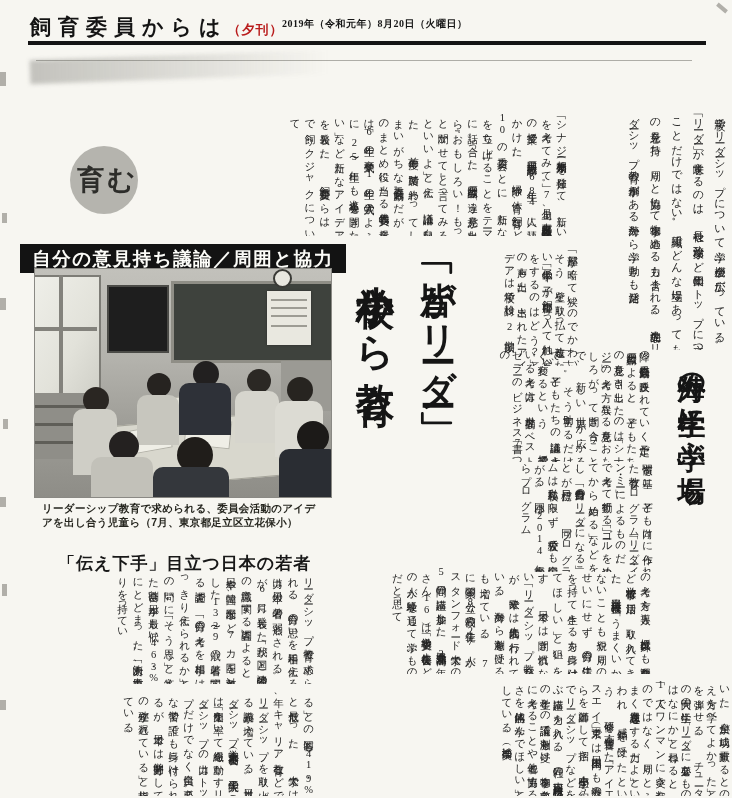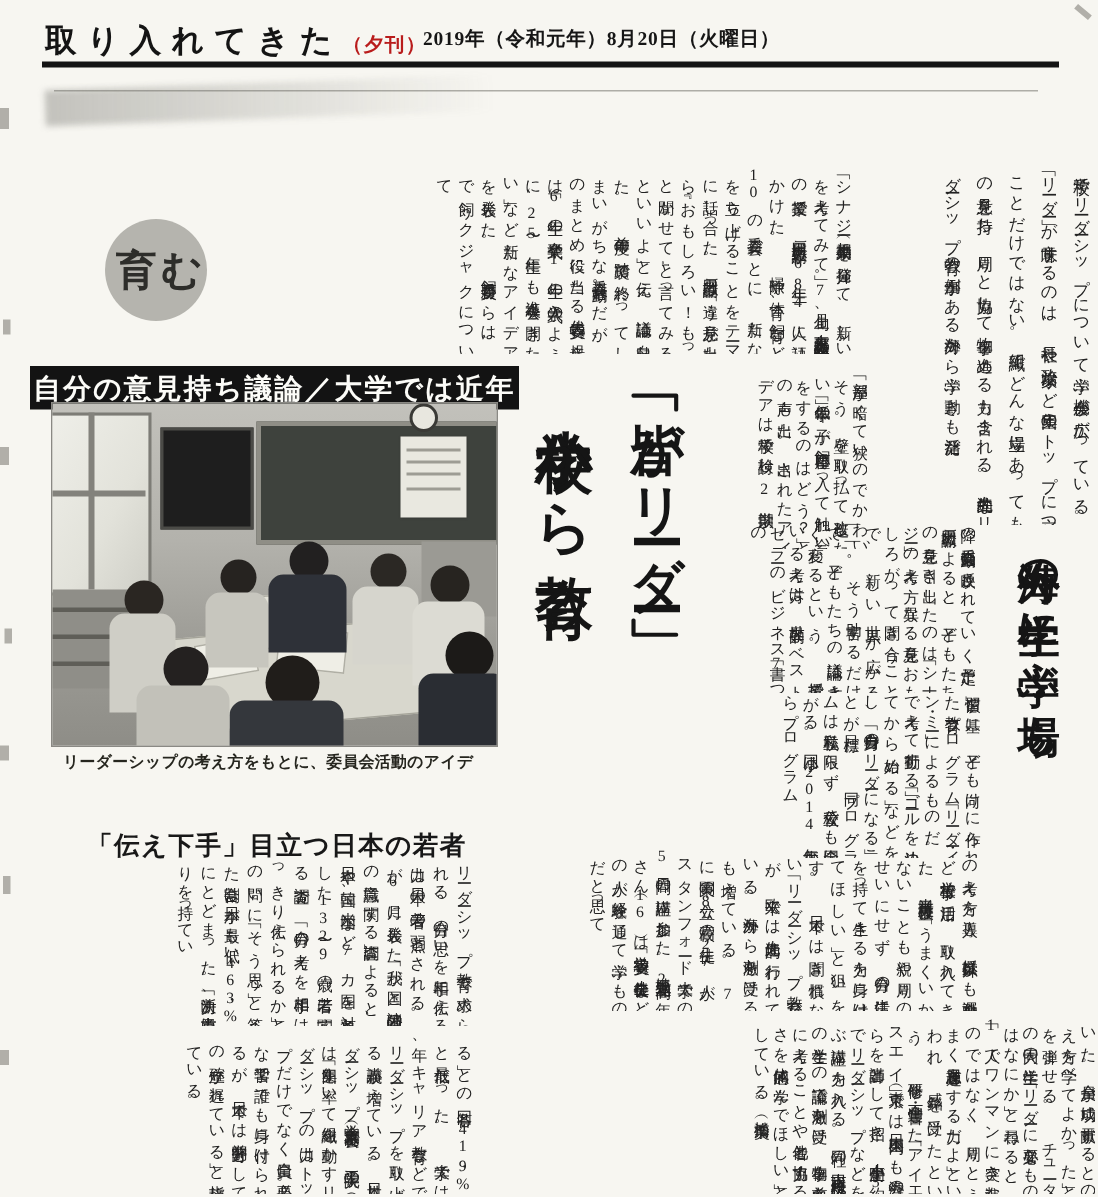--- a/index.html
+++ b/index.html
@@ -12,21 +12,21 @@
   
   .vtext{
     position:absolute;writing-mode:vertical-rl;text-orientation:upright;
     overflow:hidden;color:#222;text-align:justify;
     font-family:"Liberation Serif","DejaVu Serif",serif;
     letter-spacing:0.5px;
   }
   .body-col{font-size:10.5px;}
   .masthead-title{font-size:21px;font-weight:bold;letter-spacing:7px;color:#141414;}
   .masthead-edition{font-size:13px;font-weight:bold;letter-spacing:1px;color:#b91c1c;}
-  .masthead-date{font-size:13px;font-weight:bold;letter-spacing:0.5px;color:#161616;}
+  .masthead-date{font-size:10px;font-weight:bold;letter-spacing:0.5px;color:#161616;}
   .rule{background:#141414;}
   .banner{
     background:#131313;color:#fcfcf8;display:flex;align-items:center;justify-content:center;
     font-family:"Liberation Sans","DejaVu Sans",sans-serif;
     font-weight:bold;font-size:18.5px;letter-spacing:1.5px;white-space:nowrap;
   }
   .badge{
     border-radius:50%;background:#b5b4ae;display:flex;align-items:center;justify-content:center;
     font-weight:bold;color:#2d2d2a;font-size:27px;letter-spacing:3px;
   }
@@ -56,35 +56,35 @@
   .head{border-radius:50%;}
   .torso{border-radius:10px 10px 0 0;}
   .artifact{background:#5a5953;opacity:.45;}
   .shade{background:linear-gradient(90deg,rgba(110,110,104,.38),rgba(110,110,104,0));transform:rotate(-2deg);filter:blur(2px);}
 </style>
 </head>
 <body>
 
 <div id="page">
 
-  <div class="abs masthead-title" style="left:30px;top:13px;"><span>取り入れてきた</span><span class="masthead-edition">（夕刊）</span></div>
+  <div class="abs masthead-title" style="left:30px;top:13px;"><span>飼育委員からは</span><span class="masthead-edition">（夕刊）</span></div>
   <div class="abs masthead-date" style="left:282px;top:17px;">2019年（令和元年）8月20日（火曜日）</div>
   <div class="abs rule" style="left:28px;top:41px;width:678px;height:3.5px;"></div>
   <div class="abs" style="left:36px;top:60px;width:656px;height:1px;background:#8f8e88;opacity:.7;"></div>
   <div class="abs shade" style="left:30px;top:55px;width:300px;height:24px;"></div>
 
   <div class="vtext" style="left:580px;top:110px;width:150px;height:240px;font-size:11px;line-height:21.5px;">学校でリーダーシップについて学ぶ機会が広がっている。「リーダー」が意味するのは、社長や政治家など集団のトップに立つことだけではない。組織でどんな立場にあっても自分の意見を持ち、周りと協力して物事を進める力も含まれる。先進的なリーダーシップ教育の事例がある海外から学ぶ動きも活発だ。</div>
 
   <div class="vtext body-col" style="left:166px;top:112px;width:402px;height:124px;line-height:14.8px;">「シナジー（相乗効果）を発揮して、新しい企画を考えてみて」。7月上旬、東京都足立区立花保小の学活の授業で、戸田博之教諭が6年生84人に語りかけた。　掃除や体育、飼育など10の委員会ごとに、新たな活動を立ち上げることをテーマに話し合った。戸田教諭は「違う意見が出たら『おもしろい！もっと聞かせて』と言ってみるといいよ」と伝え、議論は白熱した。　前年度の踏襲で終わってしまいがちな委員会活動。だが、学級のまとめ役に当たる代表委員の児童らは「6年生の卒業式や1年生の入学式のように、2〜5年生にも進級会を開きたい」など新たなアイデアを発表した。　飼育委員からは、学校で飼うクジャクについて</div>
 
   <div class="abs badge" style="left:70px;top:146px;width:68px;height:68px;justify-content:flex-end;">
       <span>育む</span>
     </div>
 
-  <div class="abs banner" style="left:20px;top:244px;width:326px;height:29px;">自分の意見持ち議論／大学では近年</div>
+  <div class="abs banner" style="left:20px;top:244px;width:326px;height:29px;">自分の意見持ち議論／周囲と協力</div>
 
   <div class="vtext headline-big" style="left:400px;top:252px;width:62px;height:296px;font-size:36px;">「皆がリーダー」</div>
   <div class="vtext headline-big" style="left:342px;top:256px;width:58px;height:292px;font-size:38px;">小学校から教育</div>
 
   <div class="vtext body-col" style="left:478px;top:246px;width:100px;height:120px;line-height:12.6px;">「部屋が暗くて狭いのでかわいそう。壁を取り払って改造したい」「低学年の子が飼育小屋に入って触れ合い体験をするのはどう？」との声も出た。出されたアイデアは学校で検討し、2学期以</div>
 
   <div class="vtext headline-big" style="left:652px;top:352px;width:58px;height:296px;font-size:28px;letter-spacing:1px;">海外の学生に学ぶ場も</div>
 
   <div class="vtext body-col" style="left:474px;top:344px;width:176px;height:118px;line-height:12.7px;">降の委員会活動に反映されていく予定だ。　戸田教諭によると、子どもたちの意見を引き出したのは「シナジー」の考え方。異なる意見をおもしろがって聞き合うことで、新しい世界が広がる――。そう助言するだけで、子どもたちの議論は大きく変わるという。　授業で用いる考え方は、世界的なベストセラーのビジネス書「7つの</div>
   <div class="vtext body-col" style="left:466px;top:456px;width:188px;height:116px;line-height:13.5px;">習慣」を基に、子ども向けに作られた教育プログラム「リーダー・イン・ミー」によるものだ。「自分で考えて行動する」「ゴールを決めてから始める」などを実践し、「自分自身のリーダーになる」ことが目標だ。　同プログラムは私立校に限らず、公立校でも全国に広がる。同小は2014年度からプログラム</div>
@@ -128,21 +128,22 @@
     <div class="torso" style="left:240px;top:132px;width:48px;height:56px;background:#dcdbd3;"></div>
     <div class="head" style="left:262px;top:152px;width:32px;height:32px;background:#1c1a18;"></div>
     <div class="torso" style="left:244px;top:180px;width:60px;height:48px;background:#2a2d33;"></div>
     <div class="head" style="left:142px;top:168px;width:36px;height:36px;background:#201d1a;"></div>
     <div class="torso" style="left:118px;top:198px;width:76px;height:32px;background:#34373c;"></div>
     <div class="head" style="left:74px;top:162px;width:30px;height:30px;background:#242120;"></div>
     <div class="torso" style="left:56px;top:188px;width:62px;height:42px;background:#c2c1b9;"></div>
   </div>
 
   <div class="abs caption" style="left:42px;top:501px;width:296px;">
-    <div>リーダーシップの考え方をもとに、委員会活動のアイデ</div>
+    <div>リーダーシップ教育で求められる、委員会活動のアイデ</div>
+    <div>アを出し合う児童ら（7月、東京都足立区立花保小）</div>
   </div>
 
   <div class="abs sub-headline" style="left:58px;top:552px;">「伝え下手」目立つ日本の若者</div>
   <div class="vtext body-col" style="left:36px;top:570px;width:280px;height:114px;line-height:15.5px;">リーダーシップ教育で求められる、自分の思いを相手に伝える力は日本の若者の弱点とされる。内閣府が6月に発表した「我が国と諸外国の若者の意識に関する調査」によると、日本や韓国、米国など7カ国を対象とした13〜29歳の若者に関する調査で、「自分の考えを相手にはっきり伝えられるか」との問いに「そう思う」と答えた割合は日本が最も低い46・3%にとどまった。「決断力、意志力に誇りを持ってい</div>
   <div class="vtext body-col" style="left:50px;top:690px;width:266px;height:106px;line-height:15px;">る」との回答も41・9%と最低だった。　大学では近年、キャリア教育などでリーダーシップを取り上げる講義が増えている。日本リーダーシップ学会（東京）副会長で、工学院大の新井敏夫教授（技術経営学）は「集団を率いて組織を動かすリーダーシップの力はトップだけでなく全員に必要。体系的な学習で誰でも身に付けられるが、日本では学問分野としての確立が遅れている」と指摘している。</div>
 
   <div class="abs artifact" style="left:0;top:72px;width:6px;height:14px;"></div>
   <div class="abs artifact" style="left:2px;top:213px;width:5px;height:10px;"></div>
   <div class="abs artifact" style="left:0;top:298px;width:6px;height:12px;"></div>
   <div class="abs artifact" style="left:3px;top:419px;width:5px;height:10px;"></div>

